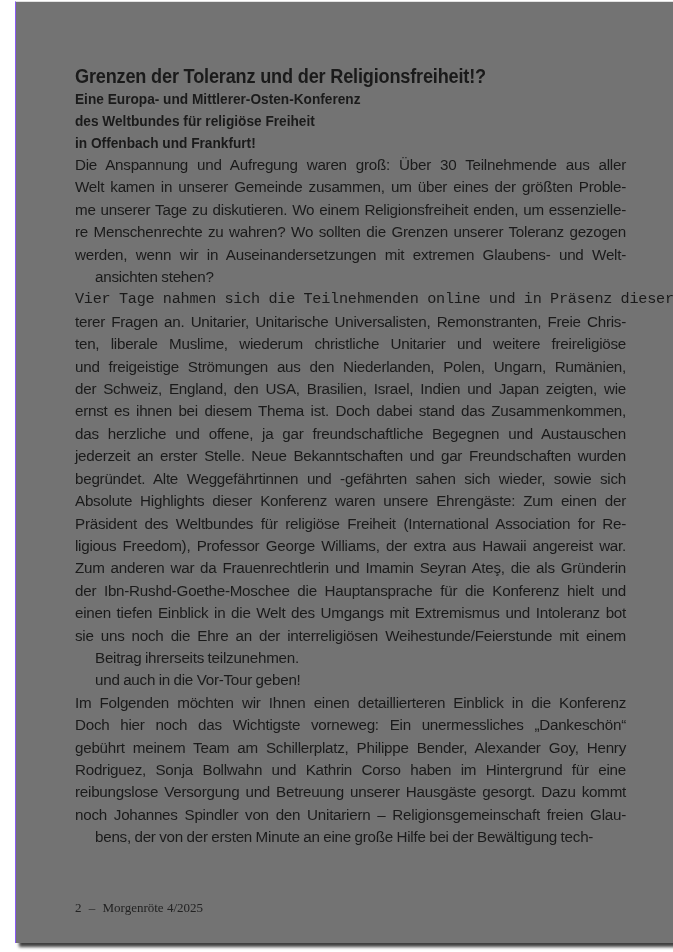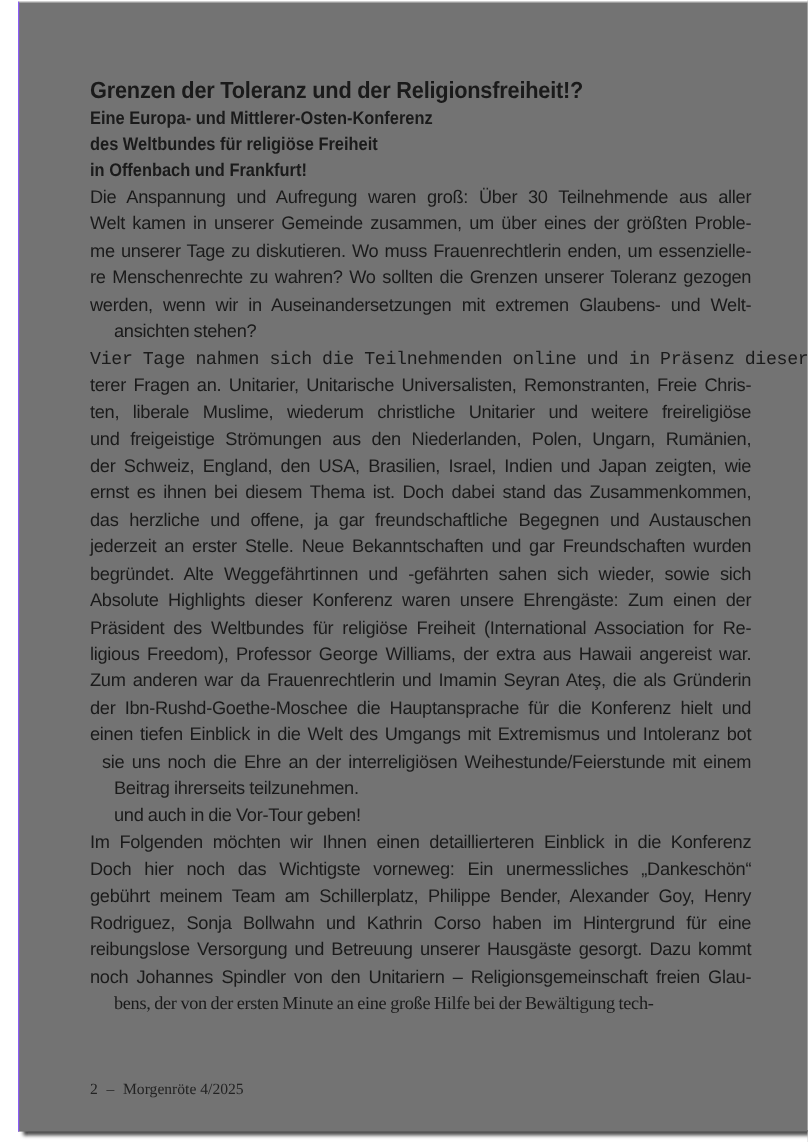--- a/index.html
+++ b/index.html
@@ -43,21 +43,21 @@
     <h1 class="title">Grenzen der Toleranz und der Religionsfreiheit!?</h1>
     <div>
       <p class="subtitle">Eine Europa- und Mittlerer-Osten-Konferenz</p>
       <p class="subtitle">des Weltbundes für religiöse Freiheit</p>
       <p class="subtitle">in Offenbach und Frankfurt!</p>
     </div>
     <div class="body-text" id="body-text">
         <p class="para">
           <span class="line" style="display: block;">Die Anspannung und Aufregung waren groß: Über 30 Teilnehmende aus aller</span>
           <span class="line" style="display: block;">Welt kamen in unserer Gemeinde zusammen, um über eines der größten Proble-</span>
-          <span class="line" style="display: block;">me unserer Tage zu diskutieren. Wo muss Frauenrechtlerin enden, um essenzielle-</span>
+          <span class="line" style="display: block;">me unserer Tage zu diskutieren. Wo einem Religionsfreiheit enden, um essenzielle-</span>
           <span class="line" style="display: block;">re Menschenrechte zu wahren? Wo sollten die Grenzen unserer Toleranz gezogen</span>
           <span class="line" style="display: block;">werden, wenn wir in Auseinandersetzungen mit extremen Glaubens- und Welt-</span>
           <span class="line last" style="display: block;">ansichten stehen?</span>
         </p>
         <p class="para">
           <span class="line" style="display: block; font-family: Liberation Mono, monospace;">Vier Tage nahmen sich die Teilnehmenden online und in Präsenz dieser und wei-</span>
           <span class="line" style="display: block;">terer Fragen an. Unitarier, Unitarische Universalisten, Remonstranten, Freie Chris-</span>
           <span class="line" style="display: block;">ten, liberale Muslime, wiederum christliche Unitarier und weitere freireligiöse</span>
           <span class="line" style="display: block;">und freigeistige Strömungen aus den Niederlanden, Polen, Ungarn, Rumänien,</span>
           <span class="line" style="display: block;">der Schweiz, England, den USA, Brasilien, Israel, Indien und Japan zeigten, wie</span>
@@ -66,34 +66,34 @@
           <span class="line" style="display: block;">jederzeit an erster Stelle. Neue Bekanntschaften und gar Freundschaften wurden</span>
           <span class="line" style="display: block;">begründet. Alte Weggefährtinnen und -gefährten sahen sich wieder, sowie sich</span>
         </p>
         <p class="para">
           <span class="line" style="display: block;">Absolute Highlights dieser Konferenz waren unsere Ehrengäste: Zum einen der</span>
           <span class="line" style="display: block;">Präsident des Weltbundes für religiöse Freiheit (International Association for Re-</span>
           <span class="line" style="display: block;">ligious Freedom), Professor George Williams, der extra aus Hawaii angereist war.</span>
           <span class="line" style="display: block;">Zum anderen war da Frauenrechtlerin und Imamin Seyran Ateş, die als Gründerin</span>
           <span class="line" style="display: block;">der Ibn-Rushd-Goethe-Moschee die Hauptansprache für die Konferenz hielt und</span>
           <span class="line" style="display: block;">einen tiefen Einblick in die Welt des Umgangs mit Extremismus und Intoleranz bot</span>
-          <span class="line" style="display: block; margin-left: 10px;">sie uns noch die Ehre an der interreligiösen Weihestunde/Feierstunde mit einem</span>
+          <span class="line" style="display: block;">sie uns noch die Ehre an der interreligiösen Weihestunde/Feierstunde mit einem</span>
           <span class="line last" style="display: block;">Beitrag ihrerseits teilzunehmen.</span>
         </p>
         <p class="para">
           <span class="line last" style="display: block;">und auch in die Vor-Tour geben!</span>
           <span class="line" style="display: block;">Im Folgenden möchten wir Ihnen einen detaillierteren Einblick in die Konferenz</span>
         </p>
         <p class="para">
           <span class="line" style="display: block;">Doch hier noch das Wichtigste vorneweg: Ein unermessliches „Dankeschön“</span>
           <span class="line" style="display: block;">gebührt meinem Team am Schillerplatz, Philippe Bender, Alexander Goy, Henry</span>
           <span class="line" style="display: block;">Rodriguez, Sonja Bollwahn und Kathrin Corso haben im Hintergrund für eine</span>
           <span class="line" style="display: block;">reibungslose Versorgung und Betreuung unserer Hausgäste gesorgt. Dazu kommt</span>
           <span class="line" style="display: block;">noch Johannes Spindler von den Unitariern – Religionsgemeinschaft freien Glau-</span>
-          <span class="line last" style="display: block; font-family: Liberation Serif, serif;">bens, der von der ersten Minute an eine große Hilfe bei der Bewältigung tech-</span>
+          <span class="line last" style="display: block;">bens, der von der ersten Minute an eine große Hilfe bei der Bewältigung tech-</span>
         </p>
       </div>
   </div>
 
   <div class="footer">
     <span>2</span>
     <span style="margin:0 4px;">–</span>
     <span>Morgenröte 4/2025</span>
   </div>
 </div>

